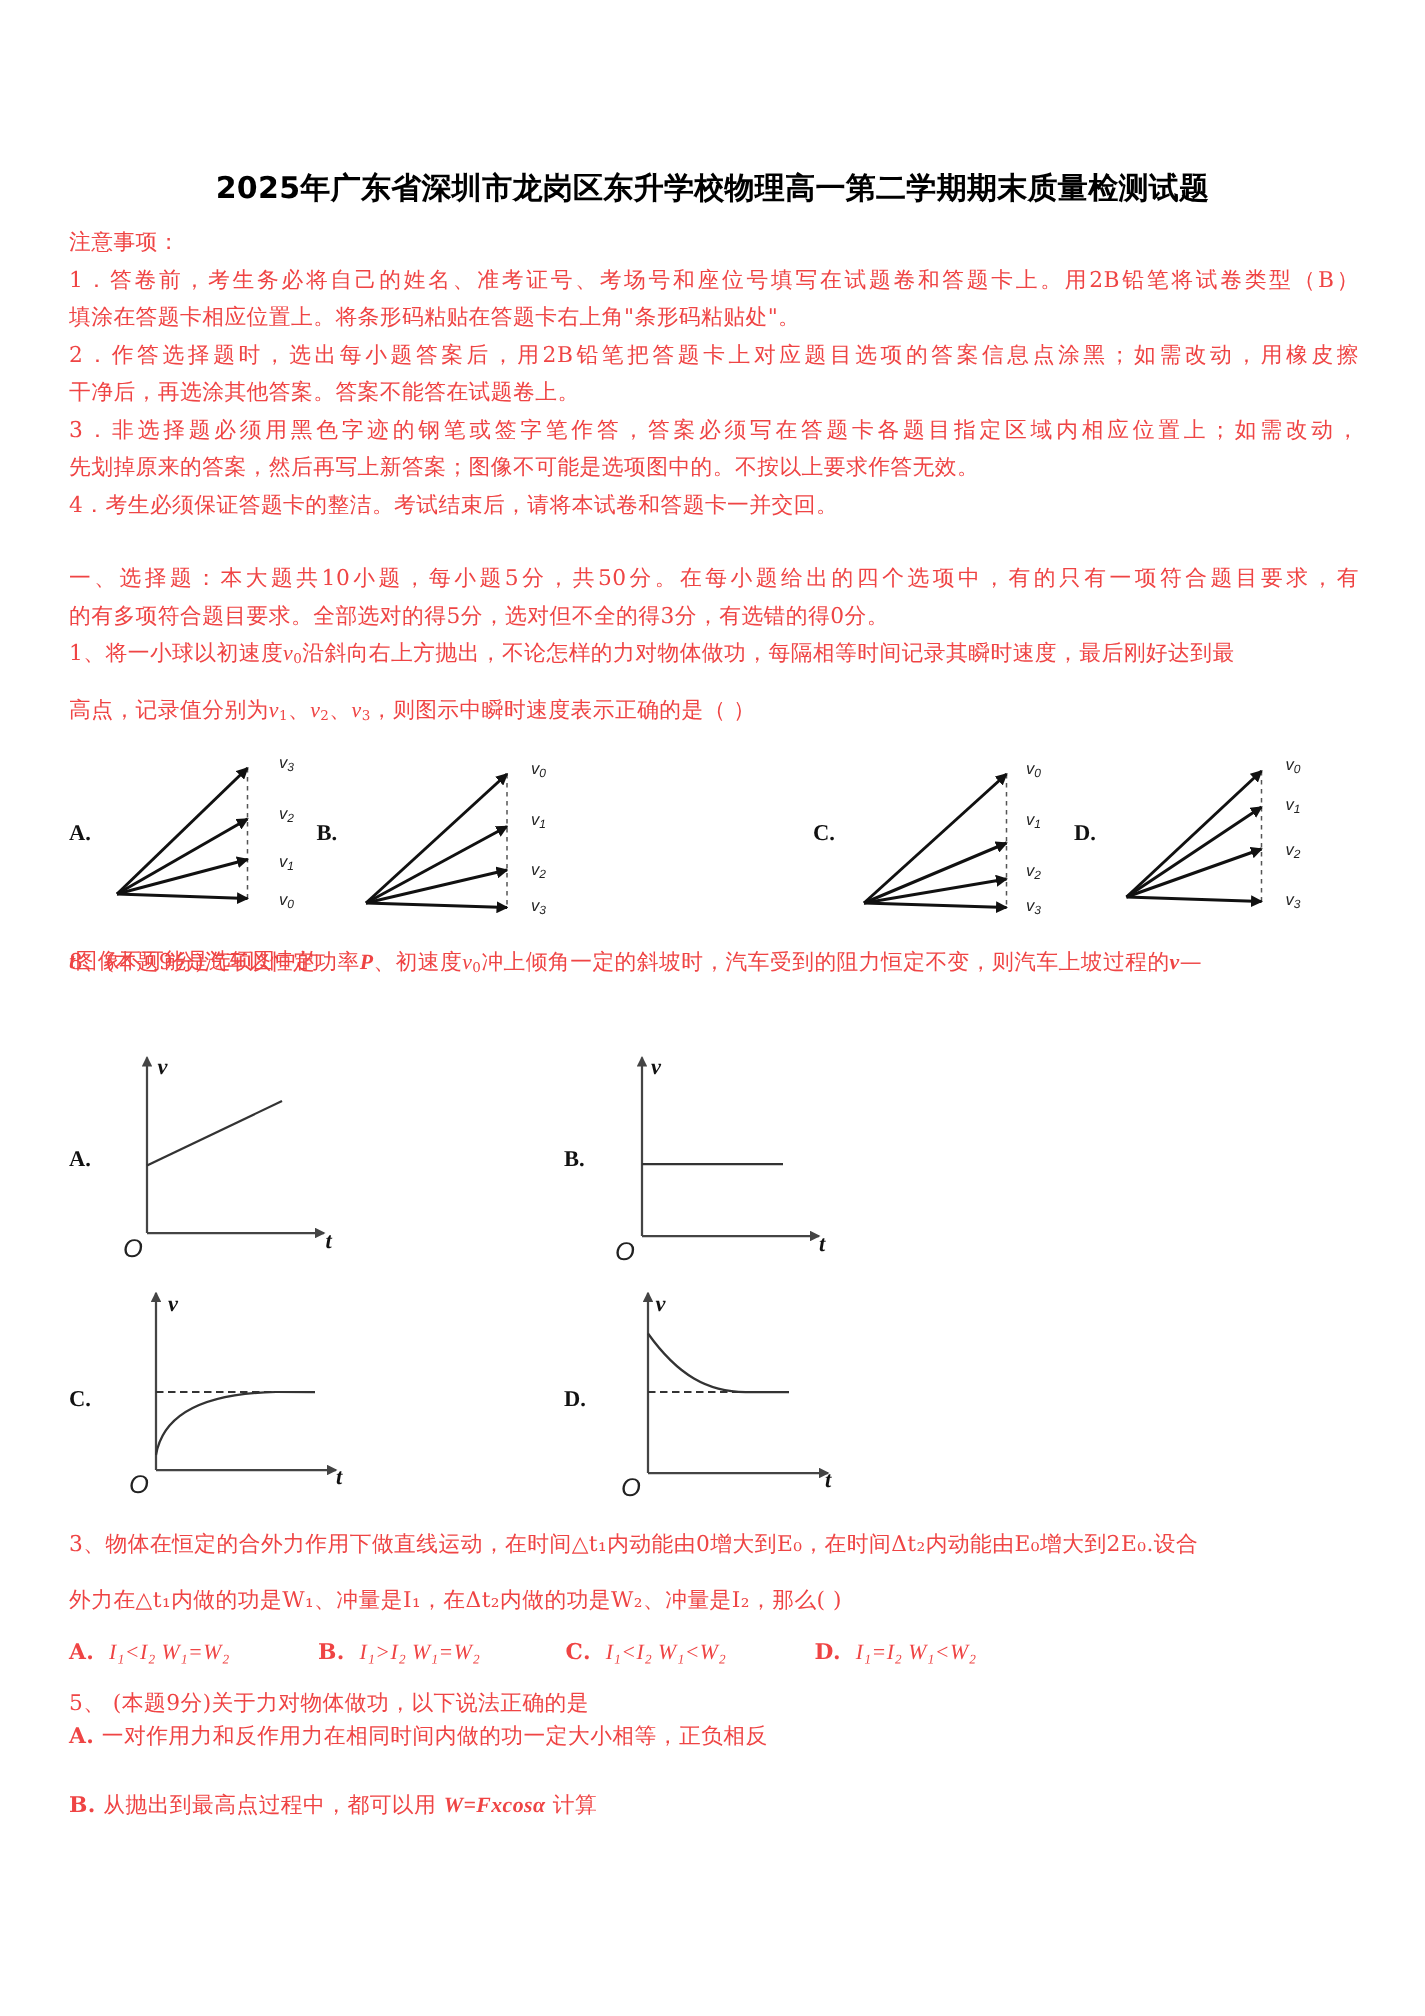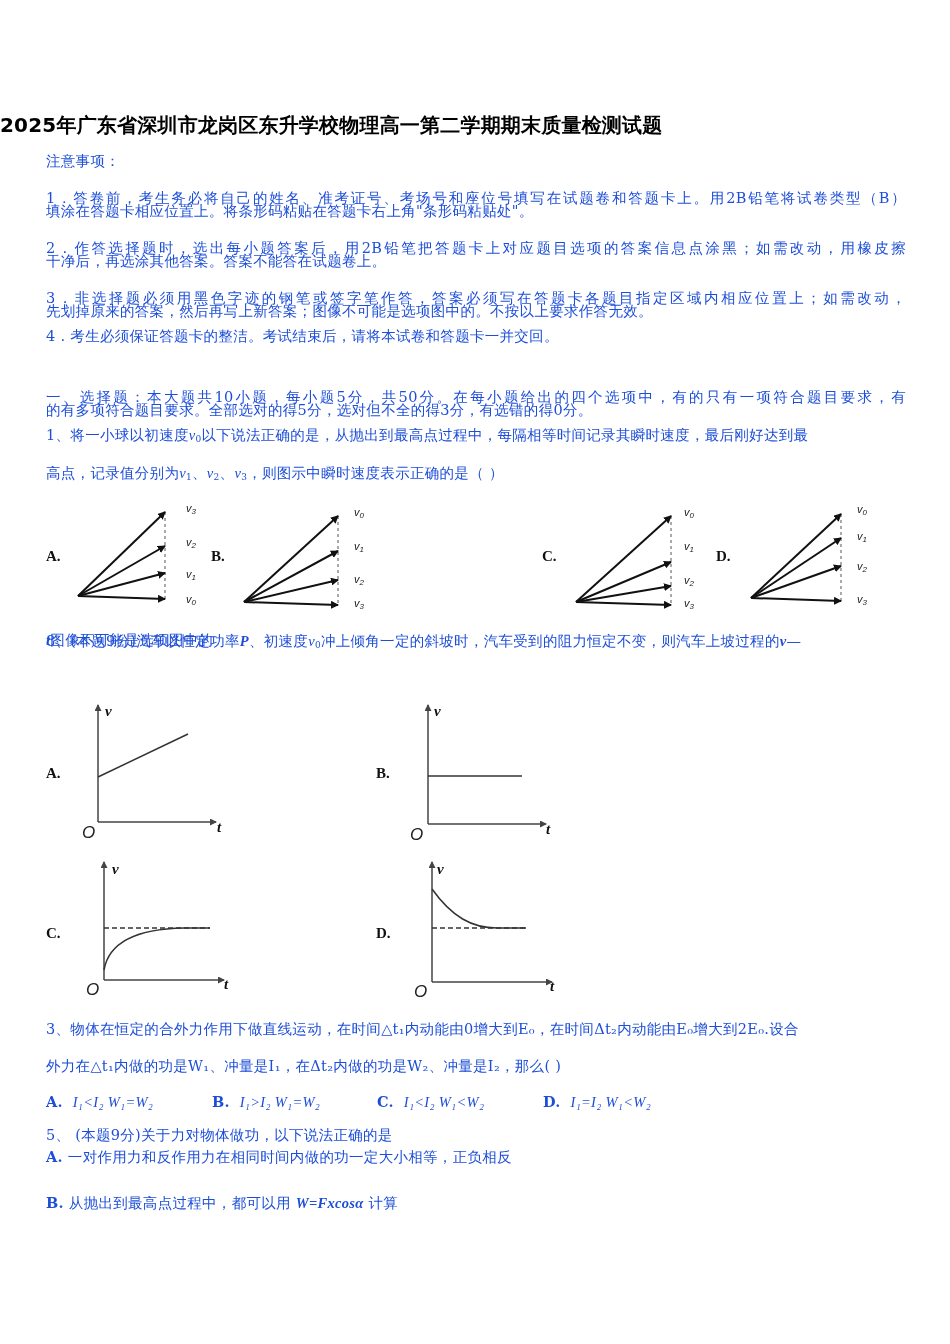--- a/index.html
+++ b/index.html
@@ -1,22 +1,22 @@
 <!DOCTYPE html>
 <html><head>
 <meta charset="utf-8">
 <style>
   html, body { margin:0; padding:0; background:#ffffff; }
   body { width:950px; height:1344px; position:relative; overflow:hidden;
          font-family:"DejaVu Serif","Liberation Serif",serif; color:#111; }
   .abs { position:absolute; }
-  .title { left:0; width:950px; top:112px; font-family:"DejaVu Sans","Liberation Sans",sans-serif;
+  .title { left:0; width:950px; top:112px; text-align:center; font-family:"DejaVu Sans","Liberation Sans",sans-serif;
            font-weight:bold; font-size:20px; letter-spacing:0.2px; color:#000; }
-  .line { position:absolute; left:46px; font-size:14.5px; white-space:nowrap; color:#1d4ed8; letter-spacing:0.3px; }
-  .just { width:860px; text-align-last:justify; text-align:justify;margin-top:12px; }
+  .line { position:absolute; left:46px; font-size:14.5px; white-space:nowrap; color:#ef4444; letter-spacing:0.3px; }
+  .just { width:860px; text-align-last:justify; text-align:justify; }
   .opt-label { position:absolute; font-weight:bold; font-size:15px; font-family:"Liberation Serif",serif; }
   .fig { position:absolute; }
   .math { font-style:italic; font-family:"Liberation Serif",serif; }
   .b { font-weight:bold; }
   sub { font-size:9px; vertical-align:-2px; }
   svg text { font-family:"Liberation Sans",sans-serif; }
   .vt { font-family:"Liberation Serif",serif; font-style:italic; font-weight:bold; }
 </style>
 </head>
 <body>
@@ -29,21 +29,21 @@
 <div class="line just" style="top:227px">2．作答选择题时，选出每小题答案后，用2B铅笔把答题卡上对应题目选项的答案信息点涂黑；如需改动，用橡皮擦</div>
 <div class="line" style="top:252px">干净后，再选涂其他答案。答案不能答在试题卷上。</div>
 <div class="line just" style="top:277px">3．非选择题必须用黑色字迹的钢笔或签字笔作答，答案必须写在答题卡各题目指定区域内相应位置上；如需改动，</div>
 <div class="line" style="top:302px">先划掉原来的答案，然后再写上新答案；图像不可能是选项图中的。不按以上要求作答无效。</div>
 <div class="line" style="top:327px">4．考生必须保证答题卡的整洁。考试结束后，请将本试卷和答题卡一并交回。</div>
 
 <div class="line just" style="top:376px">一、选择题：本大题共10小题，每小题5分，共50分。在每小题给出的四个选项中，有的只有一项符合题目要求，有</div>
 <div class="line" style="top:401px">的有多项符合题目要求。全部选对的得5分，选对但不全的得3分，有选错的得0分。</div>
 
 <div class="line" style="top:426px">
-  <span>1、将一小球以初速度</span><span class="math">v</span><sub>0</sub><span>以下说法正确的是，从抛出到最高点过程中，每隔相等时间记录其瞬时速度，最后刚好达到最</span>
+  <span>1、将一小球以初速度</span><span class="math">v</span><sub>0</sub><span>沿斜向右上方抛出，不论怎样的力对物体做功，每隔相等时间记录其瞬时速度，最后刚好达到最</span>
 </div>
 <div class="line" style="top:464px">
   <span>高点，记录值分别为</span><span class="math">v</span><sub>1</sub><span>、</span><span class="math">v</span><sub>2</sub><span>、</span><span class="math">v</span><sub>3</sub><span>，则图示中瞬时速度表示正确的是（  ）</span>
 </div>
 
 <div class="opt-label" style="left:46px;top:548px">A.</div>
 <div class="opt-label" style="left:211px;top:548px">B.</div>
 <div class="opt-label" style="left:542px;top:548px">C.</div>
 <div class="opt-label" style="left:716px;top:548px">D.</div>
 

